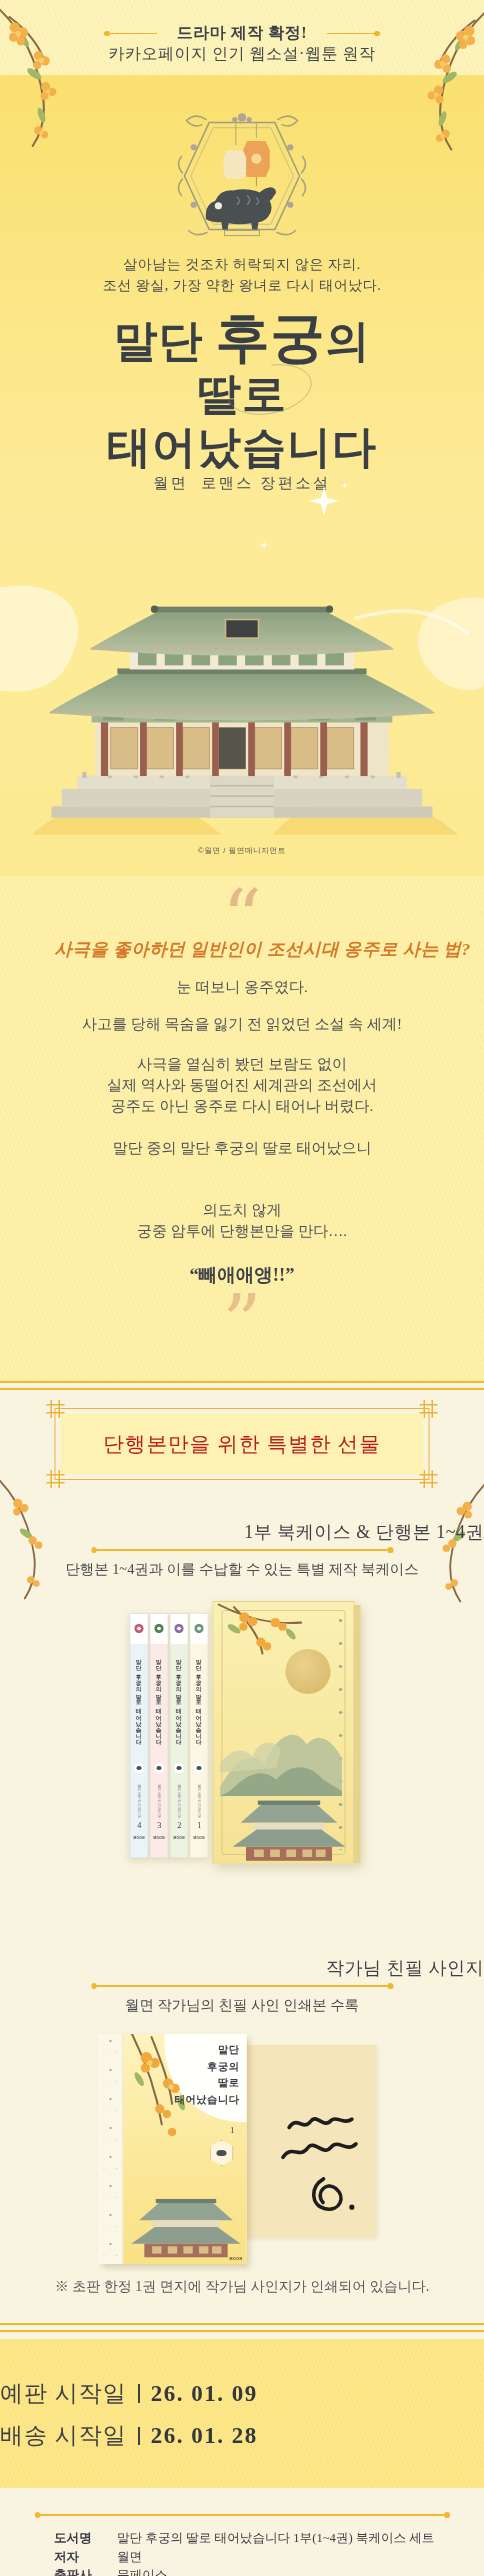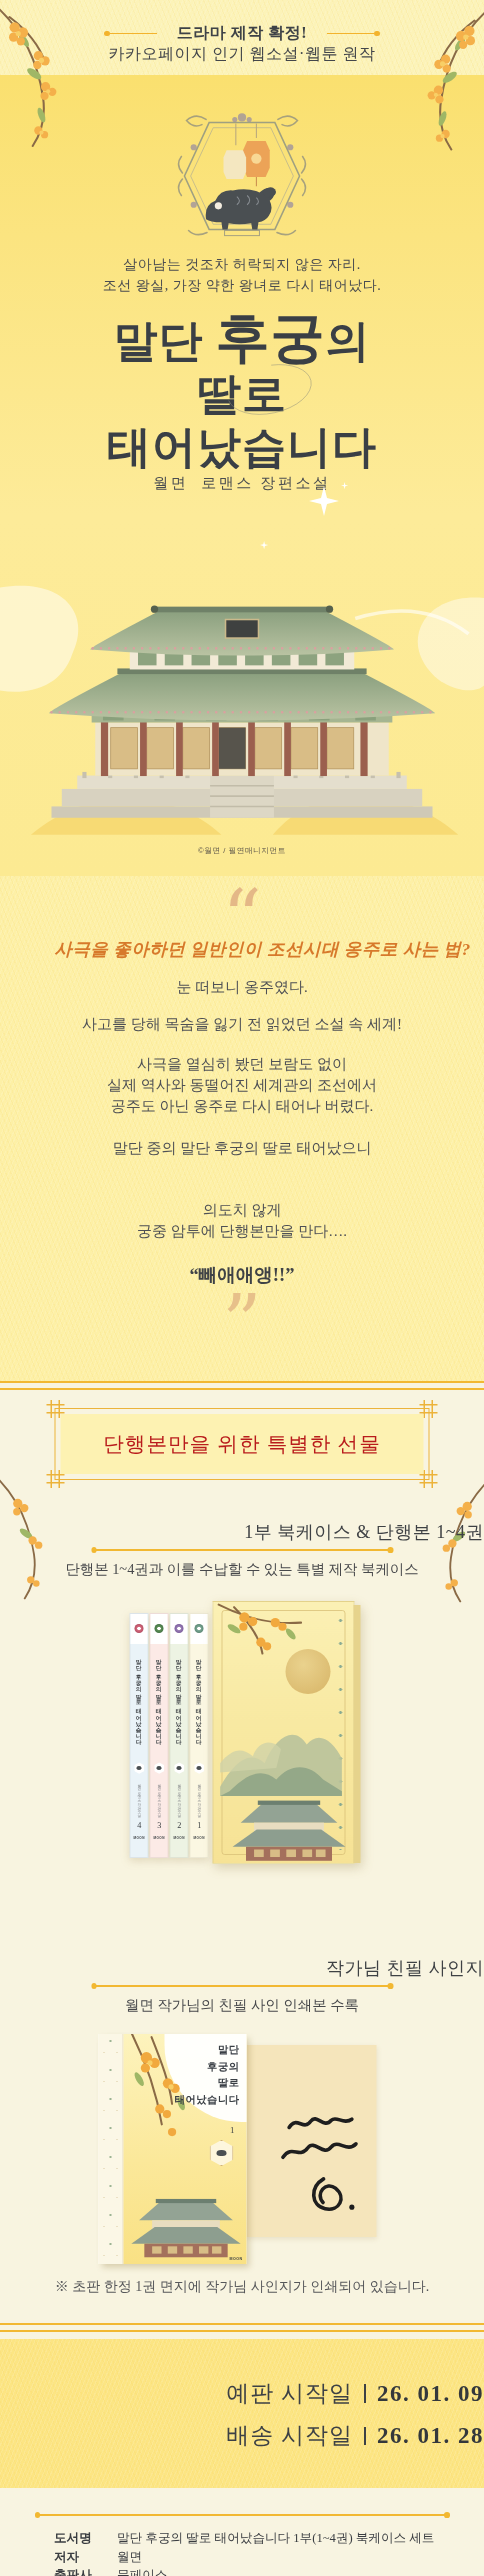--- a/index.html
+++ b/index.html
@@ -117,21 +117,21 @@
   .bc-title span{display:block;font-weight:700;color:#3a3f45;line-height:16.5px;font-size:10.3px;letter-spacing:0.5px;}
   .bc-num{position:absolute;right:12.4px;top:91px;font-size:8.8px;color:#3c4044;}
   .bc-hex{position:absolute;right:13.4px;top:106px;width:21.6px;height:24px;background:#fdf6dd;
           clip-path:polygon(50% 0,100% 25%,100% 75%,50% 100%,0 75%,0 25%);
           display:flex;align-items:center;justify-content:center;border:0.5px solid #c9a96b;}
   .bc-hex i{width:9.3px;height:6.2px;background:#4a4f52;border-radius:50% 50% 40% 40%;}
   .bc-logo{position:absolute;right:4.1px;bottom:3.1px;font-size:3.6px;letter-spacing:0.5px;font-weight:700;
            color:#3c4044;font-family:"Liberation Sans",sans-serif;}
 
   
-  .dates{top:2378px;left:0;right:0;display:flex;flex-direction:column;align-items:flex-end;gap:11.3px;}
+  .dates{top:2378px;left:0;right:0;display:flex;flex-direction:column;align-items:flex-start;gap:11.3px;}
   .date-row{display:flex;align-items:center;font-size:23px;color:#3d4145;}
   .date-label{letter-spacing:1px;}
   .date-sep{width:1.5px;height:18.5px;background:#3d4145;margin:0 11.3px;}
   .date-value{font-weight:700;color:#34383c;letter-spacing:1.5px;}
 
   
   .info-rule{top:2514px;width:412px;}
   .info-grid{top:2532px;left:54px;width:392px;display:grid;grid-template-columns:63px 1fr;
              row-gap:5.7px;font-size:12.6px;color:#3a3d41;line-height:13px;}
   .info-label{font-weight:700;}

